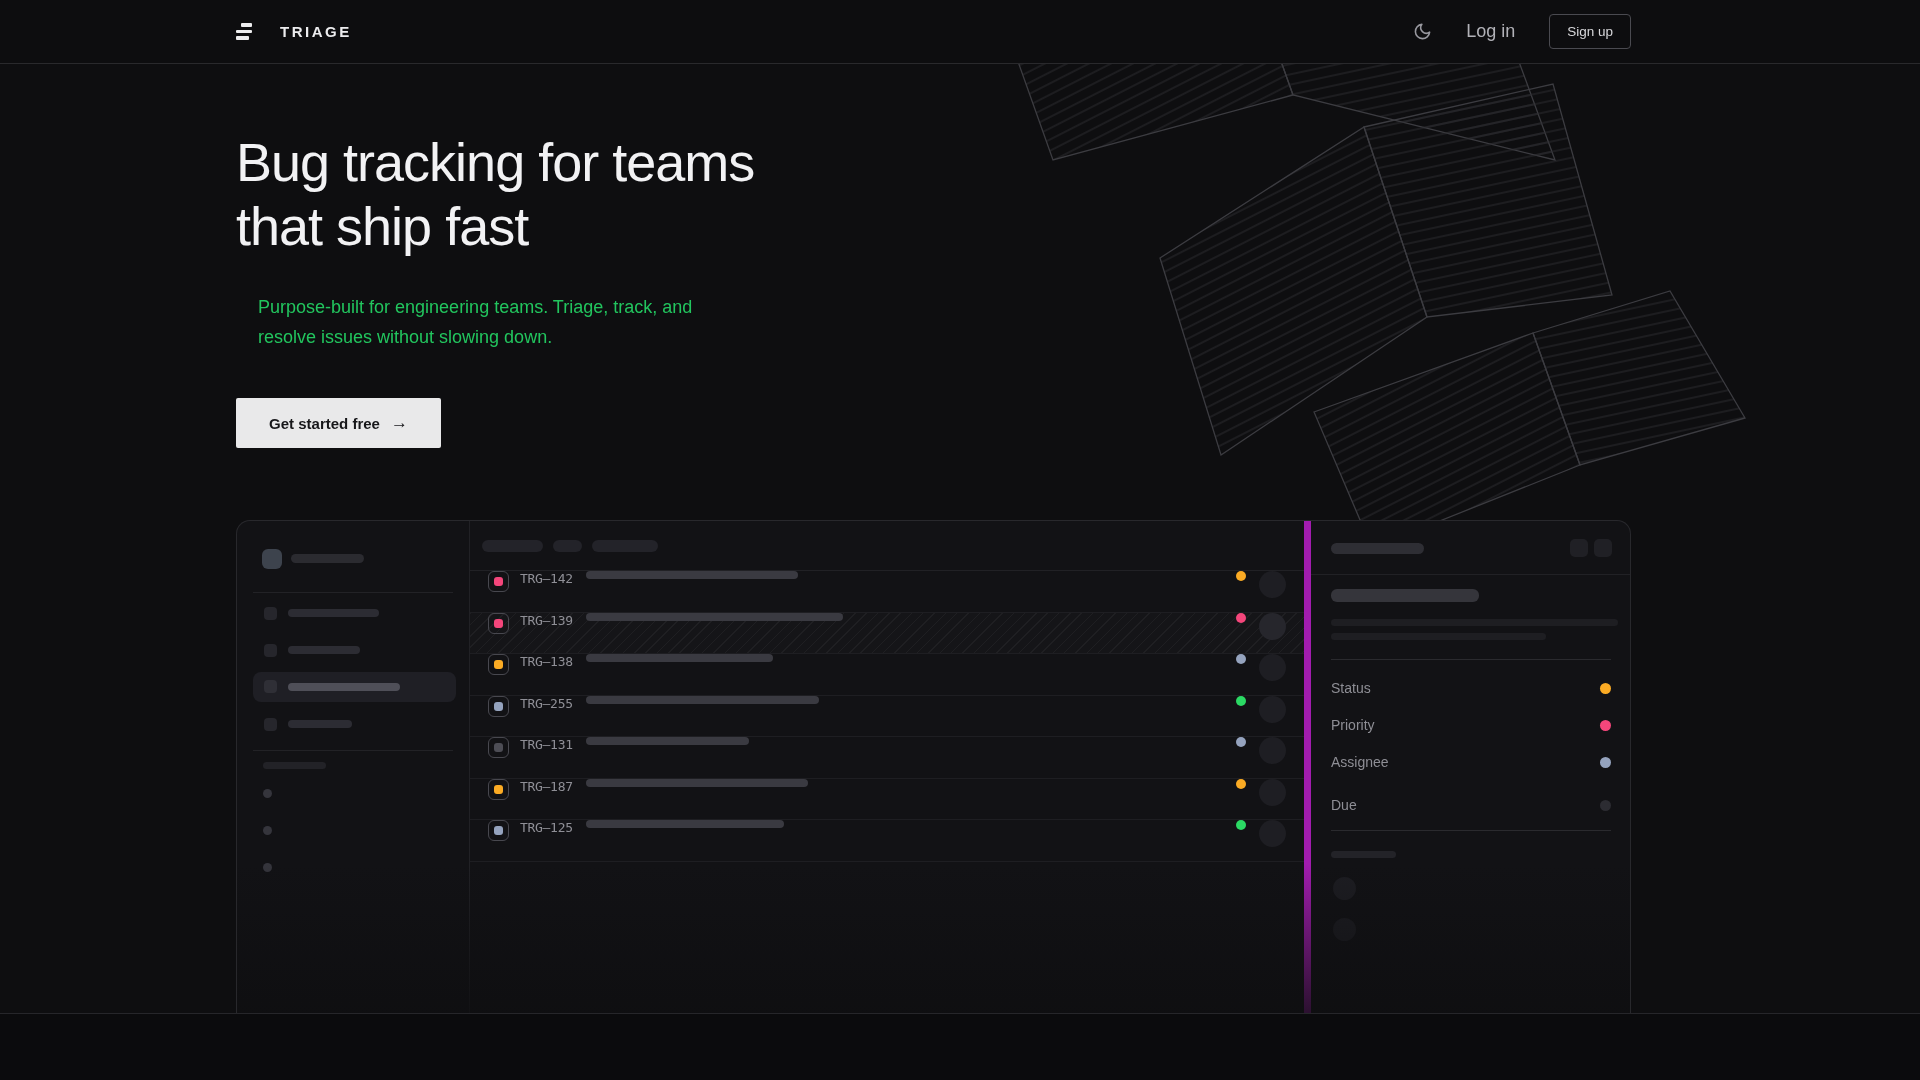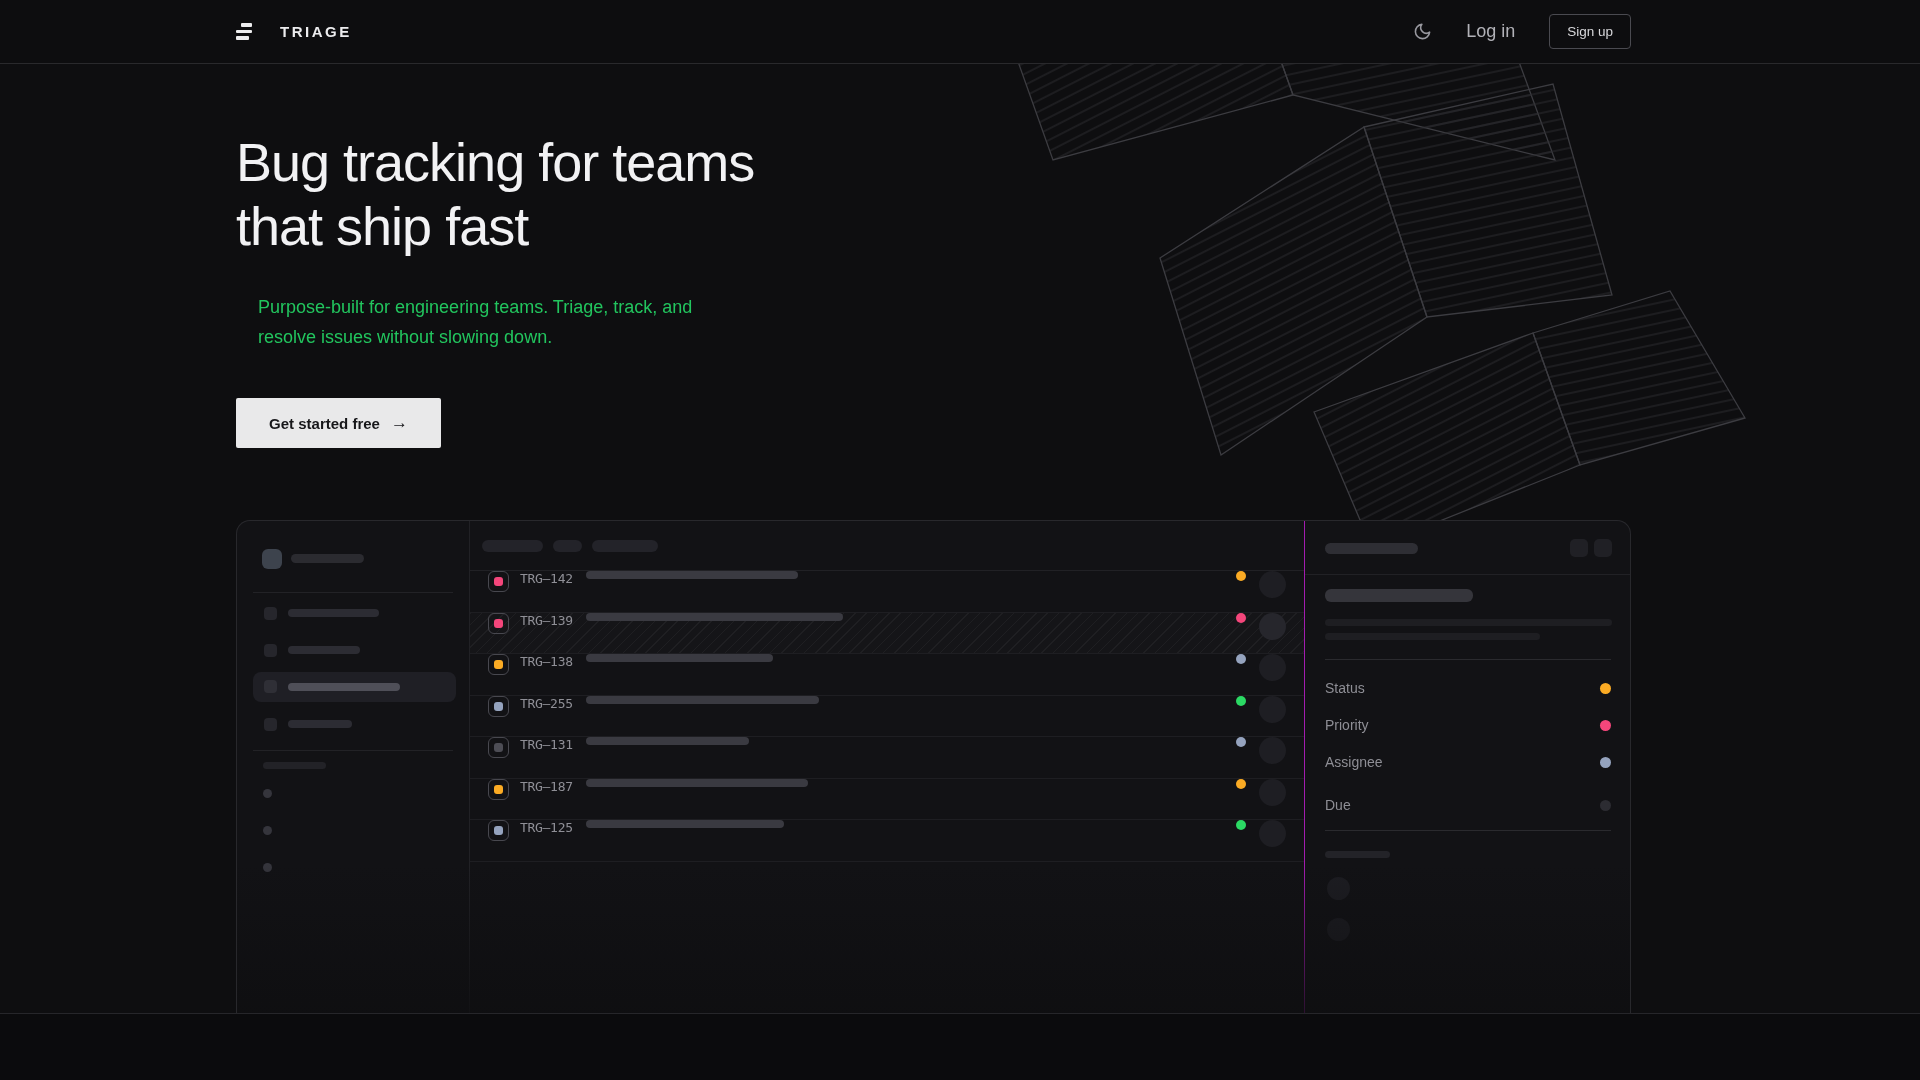--- a/index.html
+++ b/index.html
@@ -70,21 +70,21 @@
   .row-icon { flex:none; width:21px; height:21px; border:1.5px solid #48484f; border-radius:6px;
               display:flex; align-items:center; justify-content:center; }
   .row-icon-dot { width:9px; height:9px; border-radius:3px; background:#555; }
   .row-id { flex:none; width:66px; margin-left:11px; color:#8f8f96; font-size:13px;
             font-family:"DejaVu Sans Mono", monospace; letter-spacing:-0.3px; }
   .row-bar { height:8px; border-radius:4px; background:#3a3a41; }
   .row-dot { flex:none; margin-left:auto; width:10px; height:10px; border-radius:50%; }
   .row-avatar { flex:none; margin-left:13px; width:27px; height:27px; border-radius:50%; background:#1e1e23; }
   .mk-row.selected .row-avatar { background:#26262c; }
 
-  .mk-detail { position:relative; width:326px; flex:none; border-left:1px solid #a21caf; }
+  .mk-detail { position:relative; width:326px; flex:none; border-left:7px solid #a21caf; }
   .dt-header { position:absolute; left:0; right:0; top:0; height:54px; border-bottom:1px solid #212125; }
   .dt-pill { position:absolute; left:20px; top:22px; width:93px; height:11px; border-radius:5.5px; background:#2e2e34; }
   .dt-sq { position:absolute; top:18px; width:18px; height:18px; border-radius:5px; background:#202025; }
   .dt-sq.sq1 { right:42px; }
   .dt-sq.sq2 { right:18px; }
   .dt-title { position:absolute; left:20px; top:68px; width:148px; height:13px; border-radius:6px; background:#35353b; }
   .dt-line { position:absolute; left:20px; height:7px; border-radius:3.5px; background:#1e1e22; }
   .dt-div { position:absolute; left:20px; right:19px; height:1px; background:#2a2a2e; }
   .dt-field { position:absolute; left:20px; right:19px; height:14px; display:flex;
               align-items:center; justify-content:space-between; }

